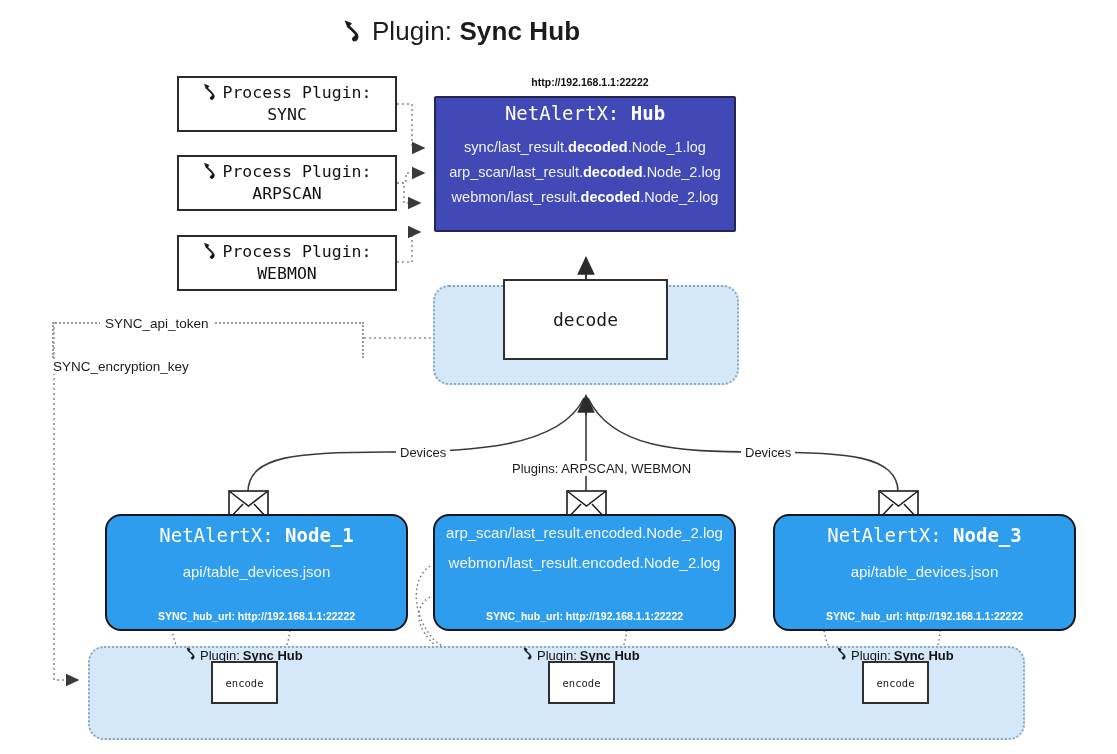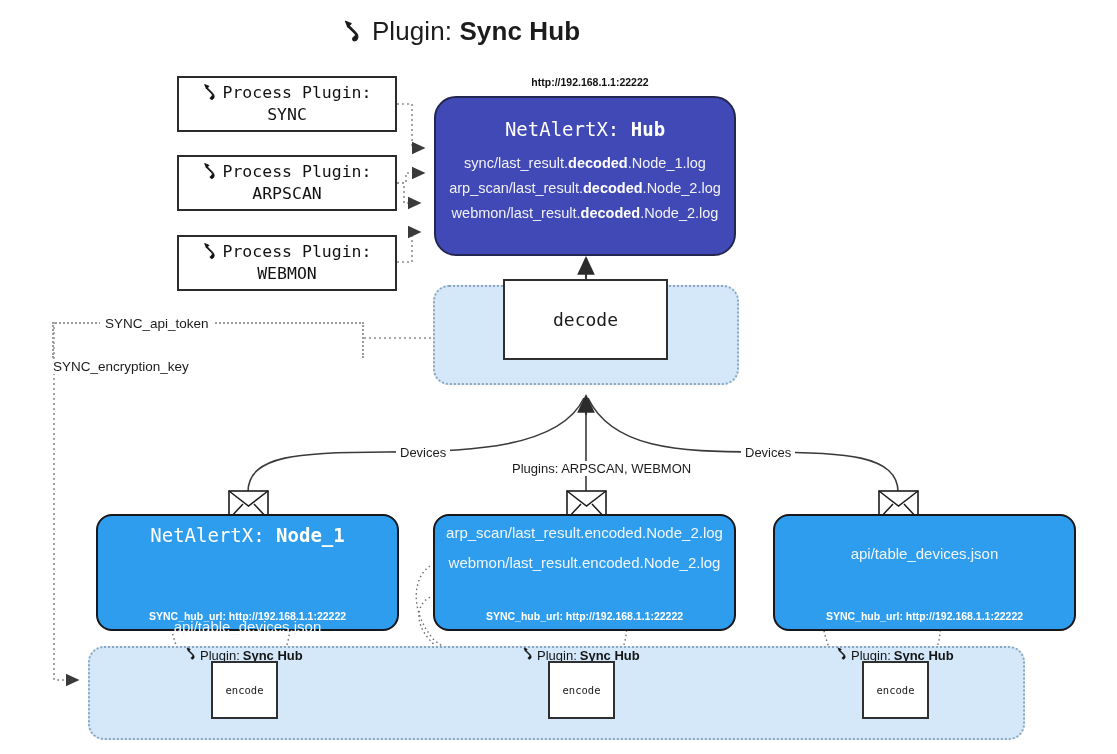--- a/index.html
+++ b/index.html
@@ -40,25 +40,25 @@
   #proc0{left:177px;top:76px;}
   #proc1{left:177px;top:155px;}
   #proc2{left:177px;top:235px;}
 
   
   .hub-url{
     position:absolute;left:430px;top:76px;width:320px;text-align:center;
     font-size:10.5px;font-weight:700;color:#111;
   }
   .hub{
-    position:absolute;left:434px;top:96px;width:302px;height:160px;
-    background:#4049b5;border:2px solid #23264f;border-radius:22px;
+    position:absolute;left:434px;top:96px;width:302px;height:136px;
+    background:#4049b5;border:2px solid #23264f;border-radius:2px;
     box-sizing:border-box;color:#ffffff;
     display:flex;flex-direction:column;align-items:center;
-    padding-top:20px;
+    padding-top:4px;
   }
   .hub .hubtitle{
     font-family:"DejaVu Sans Mono","Liberation Mono",monospace;
     font-size:19px;margin-bottom:11px;white-space:nowrap;
   }
   .hub .hubtitle b{font-weight:700;}
   .hub .logline{
     font-size:14.5px;line-height:1.72;white-space:nowrap;color:#f2f2f4;
   }
   .hub .logline b{font-weight:700;color:#ffffff;}
@@ -109,37 +109,37 @@
   .node .ntitle{
     font-family:"DejaVu Sans Mono","Liberation Mono",monospace;
     font-size:19px;margin-top:8px;white-space:nowrap;
   }
   .node .ntitle b{font-weight:700;}
   .node .nline{font-size:15px;color:#f0f6fb;white-space:nowrap;}
   .node .nfoot{
     font-size:10.5px;font-weight:700;color:#ffffff;white-space:nowrap;
     position:absolute;bottom:7px;left:0;width:100%;text-align:center;
   }
-  #node0{left:96px;top:514px;gap:43px;}
+  #node0{left:105px;top:514px;}
   #node1{left:433px;top:514px;}
   #node2{left:773px;top:514px;}
-  #node0 .nline,#node2 .nline{margin-top:29px;}
+  #node0 .nline,#node2 .nline{margin-top:17px;}
   #node1 .nline{margin-top:5px;line-height:1.65;}
 
   
   #bottomPanel{left:88px;top:646px;width:937px;height:94px;}
   .pluginlabel{
     position:absolute;font-size:13px;color:#141414;white-space:nowrap;
     display:flex;align-items:center;
   }
   .pluginlabel b{font-weight:700;margin-left:3px;}
   #pl0{left:185px;top:646px;}
   #pl1{left:522px;top:646px;}
   #pl2{left:836px;top:646px;}
-  .encbox{width:67px;height:58px;font-size:10.5px;}
+  .encbox{width:67px;height:43px;font-size:10.5px;}
   #enc0{left:211px;top:661px;}
   #enc1{left:548px;top:661px;}
   #enc2{left:862px;top:661px;}
 </style>
 </head>
 <body>
 
 <div id="stage">
 
   <svg id="links" viewBox="0 0 1117 754">
@@ -314,20 +314,24 @@
     <div class="nfoot">SYNC_hub_url: http://192.168.1.1:22222</div>
   </div>
 
   <div class="node" id="node1">
     <div class="nline">arp_scan/last_result.encoded.Node_2.log</div>
     <div class="nline">webmon/last_result.encoded.Node_2.log</div>
     <div class="nfoot">SYNC_hub_url: http://192.168.1.1:22222</div>
   </div>
 
   <div class="node" id="node2">
+    <div class="ntitle">
+      <span>NetAlertX:</span>
+      <b>Node_3</b>
+    </div>
     <div class="nline">api/table_devices.json</div>
     <div class="nfoot">SYNC_hub_url: http://192.168.1.1:22222</div>
   </div>
 
   <div class="panel" id="bottomPanel"></div>
 
   <div class="pluginlabel" id="pl0">
     <span>
       <svg width="15" height="15" viewBox="0 0 24 24">
         <g fill="#141414" stroke="#141414" stroke-width="1.2" stroke-linejoin="round">

